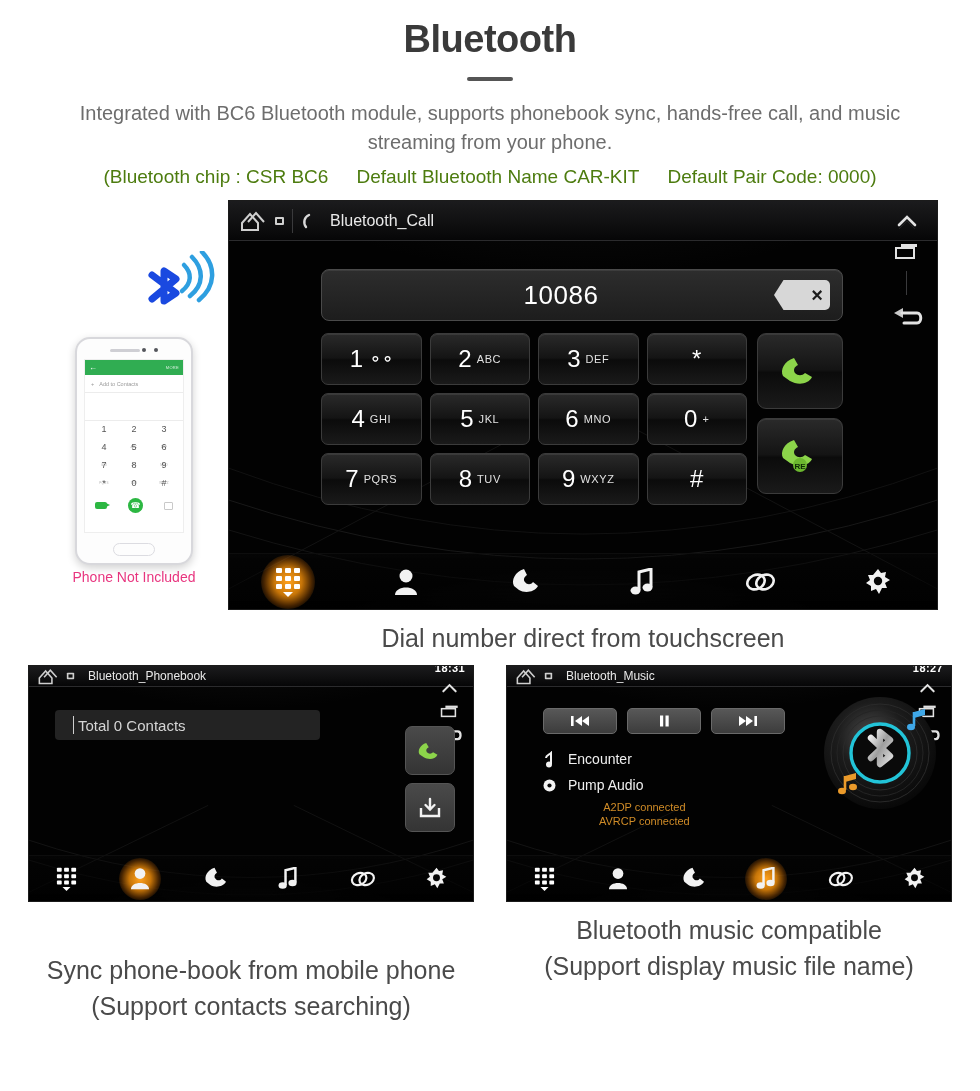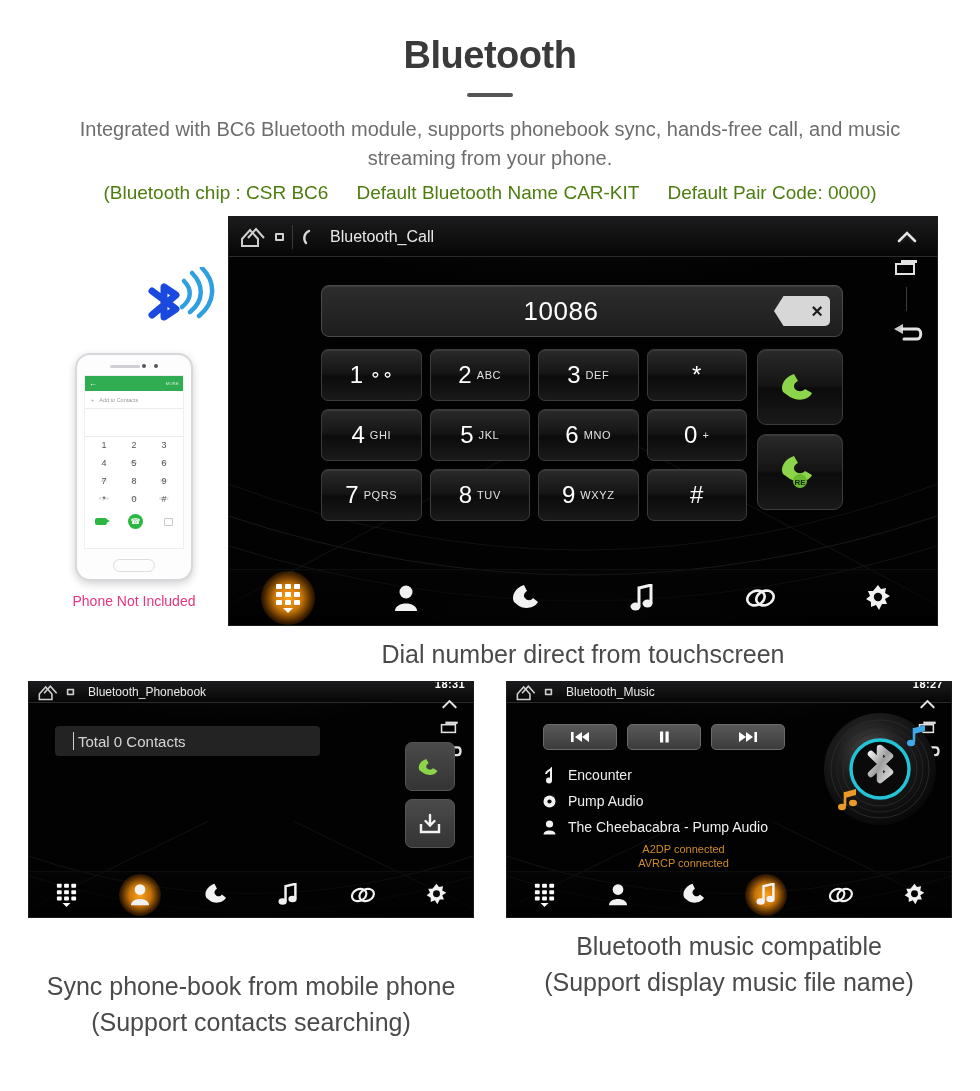--- a/index.html
+++ b/index.html
@@ -4,21 +4,21 @@
 <style>
   * { box-sizing: border-box; margin: 0; padding: 0; }
   html, body {
     width: 980px; height: 1091px;
     background: #ffffff;
     font-family: "Liberation Sans", sans-serif;
     overflow: hidden;
   }
 
   
-  .header { width: 980px; padding-top: 34px; text-align: center; }
+  .header { width: 980px; padding-top: 18px; text-align: center; }
   .page-title {
     font-size: 38px; font-weight: bold; color: #3a3a3a;
     letter-spacing: -0.5px;
   }
   .title-rule {
     width: 46px; height: 4px; background: #555; margin: 16px auto 0;
     border-radius: 2px;
   }
   .subtitle {
     margin-top: 18px; font-size: 20px; color: #6d6d6d; line-height: 1.45;
@@ -74,21 +74,21 @@
     display: flex; align-items: center; justify-content: center; color: #fff; font-size: 8px;
   }
   .ps-vid { width: 12px; height: 7px; background: #2cb742; border-radius: 2px; position: relative;}
   .ps-vid:after{content:"";position:absolute;right:-3px;top:1px;border-left:4px solid #2cb742;border-top:2.5px solid transparent;border-bottom:2.5px solid transparent;}
   .ps-kb { width: 9px; height: 8px; border: 1px solid #c9c9c9; border-radius: 1px; }
   .phone-home {
     position: absolute; bottom: 7px; left: 50%; transform: translateX(-50%);
     width: 42px; height: 13px; border: 1.5px solid #dcdce1; border-radius: 7px;
   }
   .phone-note {
-    margin-top: 12px; text-align: center; font-size: 14px; color: #e8357f;
+    margin-top: 4px; text-align: center; font-size: 14px; color: #e8357f;
   }
 
   
   .unit {
     position: relative; background: #000; overflow: hidden;
     border: 1px solid #1b1b1b;
     text-align: center;
   }
   .unit-bg {
     position: absolute; inset: 0;
@@ -737,29 +737,20 @@
         <span class="txt">Encounter</span>
       </div>
       <div class="mu-row">
         <span>
           <svg width="13" height="13" viewBox="0 0 13 13">
               <circle cx="6.5" cy="6.5" r="6" fill="#f2f2f2"></circle>
               <circle cx="6.5" cy="6.5" r="2.1" fill="#070707"></circle>
             </svg>
         </span>
         <span class="txt">Pump Audio</span>
-      </div>
-      <div class="mu-row">
-        <span>
-          <svg width="13" height="15" viewBox="0 0 13 15">
-              <circle cx="6.5" cy="4" r="3.6" fill="#f2f2f2"></circle>
-              <path d="M0.5 14.5 C0.5 9 12.5 9 12.5 14.5 Z" fill="#f2f2f2"></path>
-            </svg>
-        </span>
-        <span class="txt">The Cheebacabra - Pump Audio</span>
       </div>
       <div class="mu-status">
         <div>A2DP connected</div>
         <div>AVRCP connected</div>
       </div>
     </div>
 
     <div class="vinyl">
       <svg width="118" height="118" viewBox="0 0 118 118">
         <defs>

